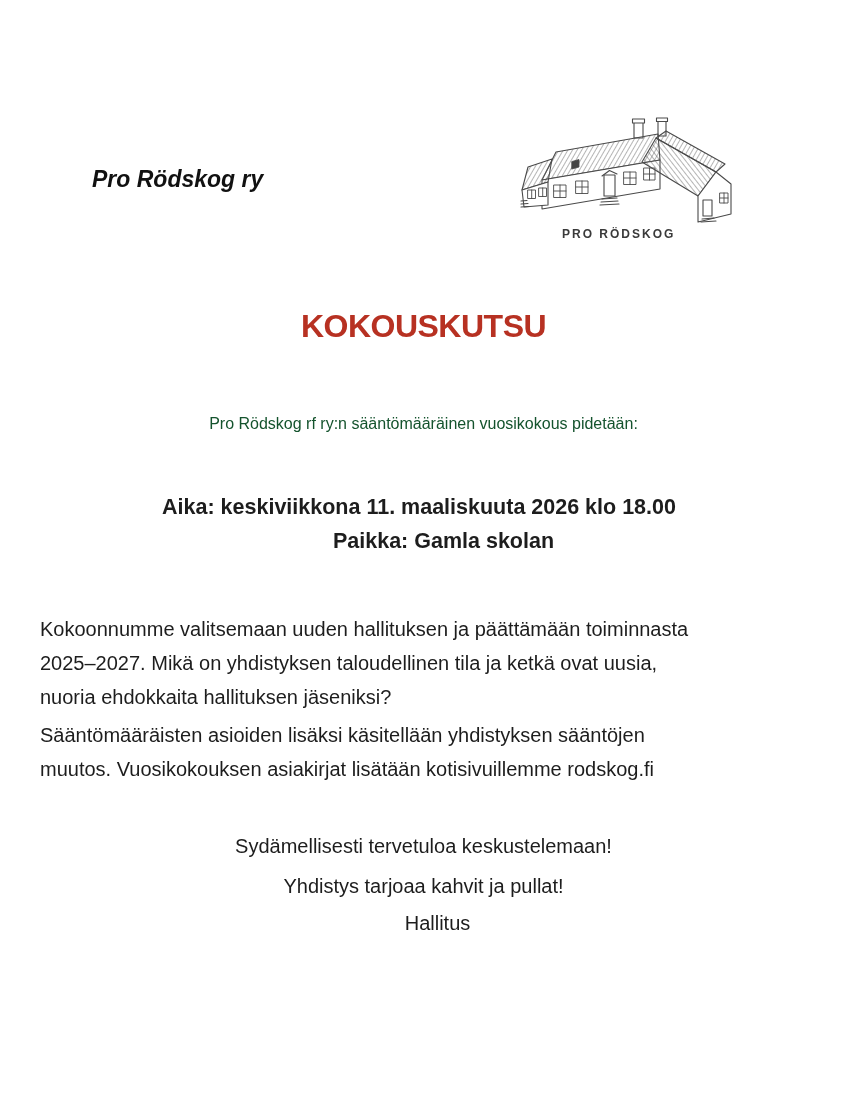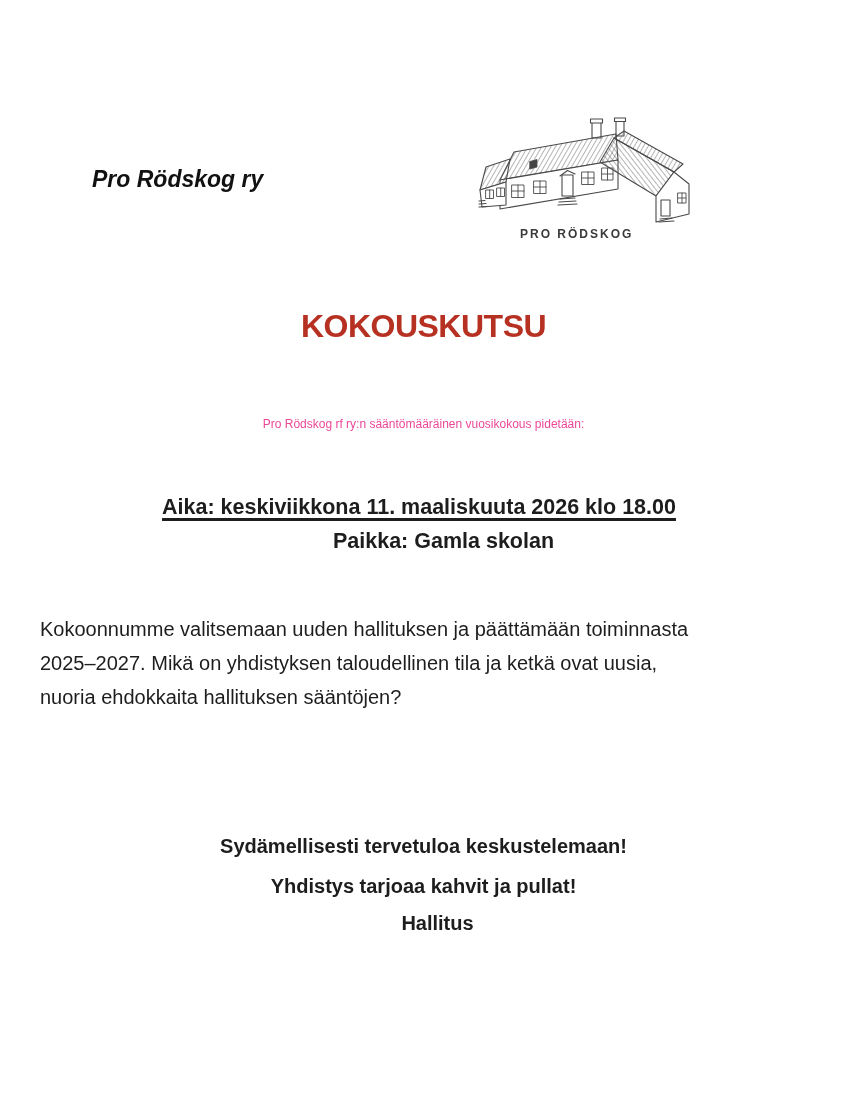--- a/index.html
+++ b/index.html
@@ -11,60 +11,59 @@
     color:#1d1d1d;
     overflow:hidden;
   }
   .org-name{
     position:absolute;left:92px;top:166px;
     font-size:23px;font-weight:700;font-style:italic;color:#111;
     white-space:nowrap;
     text-align:center;
   }
   .logo{
-    position:absolute;left:478px;top:112px;width:245px;height:135px;
+    position:absolute;left:520px;top:112px;width:245px;height:135px;
   }
   .doc-title{
     position:absolute;left:0;top:299px;width:100%;
     text-align:center;
     font-size:32px;line-height:55px;font-weight:800;
     letter-spacing:-0.5px;
     color:#B73122;
     white-space:nowrap;
   }
   .intro-line{
     position:absolute;left:0;top:409px;width:100%;
-    text-align:center;font-size:12px;line-height:30px;color:#ec4899;
+    text-align:center;font-size:16px;line-height:30px;color:#14532d;
     white-space:nowrap;
   }
   .meeting-time{
     position:absolute;left:0;top:491px;width:100%;
     text-align:center;font-size:21.5px;line-height:32px;font-weight:700;
     white-space:nowrap;transform:translateX(-16px);
   }
   .meeting-time span{
-    text-decoration:underline;
     text-decoration-thickness:2.5px;
     text-underline-offset:4px;
     margin-left:23px;
   }
   .meeting-place{
     position:absolute;left:0;top:525px;width:100%;
     text-align:center;font-size:21.5px;line-height:32px;font-weight:700;
     white-space:nowrap;transform:translateX(20px);
   }
   .body-para{
     position:absolute;left:40px;right:40px;
     font-size:20px;line-height:34px;color:#1d1d1d;
   }
   .para-1{top:612px;}
   .para-2{top:718px;}
   .closing-line{
     position:absolute;left:0;width:100%;
-    text-align:center;font-size:20px;line-height:30px;font-weight:700;
+    text-align:center;font-size:20px;line-height:30px;font-weight:400;
     white-space:nowrap;
   }
   .welcome-line{top:831px;}
   .treats-line{top:871px;}
   .signature-line{top:908px;margin-left:14px;}
   .logo svg{display:block;}
 </style>
 </head>
 <body>
 
@@ -155,21 +154,25 @@
   <div class="intro-line">Pro Rödskog rf ry:n sääntömääräinen vuosikokous pidetään:</div>
 
   <div class="meeting-time">
     <span>Aika: keskiviikkona 11. maaliskuuta 2026 klo 18.00</span>
   </div>
   <div class="meeting-place">Paikka: Gamla skolan</div>
 
   <div class="body-para para-1">
     <div>Kokoonnumme valitsemaan uuden hallituksen ja päättämään toiminnasta</div>
     <div>2025–2027. Mikä on yhdistyksen taloudellinen tila ja ketkä ovat uusia,</div>
-    <div>nuoria ehdokkaita hallituksen sääntöjen?</div>
+    <div>nuoria ehdokkaita hallituksen jäseniksi?</div>
   </div>
 
+  <div class="body-para para-2">
+    <div>Sääntömääräisten asioiden lisäksi käsitellään yhdistyksen sääntöjen</div>
+    <div>muutos. Vuosikokouksen asiakirjat lisätään kotisivuillemme rodskog.fi</div>
+  </div>
 
   <div class="closing-line welcome-line">Sydämellisesti tervetuloa keskustelemaan!</div>
   <div class="closing-line treats-line">Yhdistys tarjoaa kahvit ja pullat!</div>
   <div class="closing-line signature-line">Hallitus</div>
 
 </div>
 
 </body></html>

